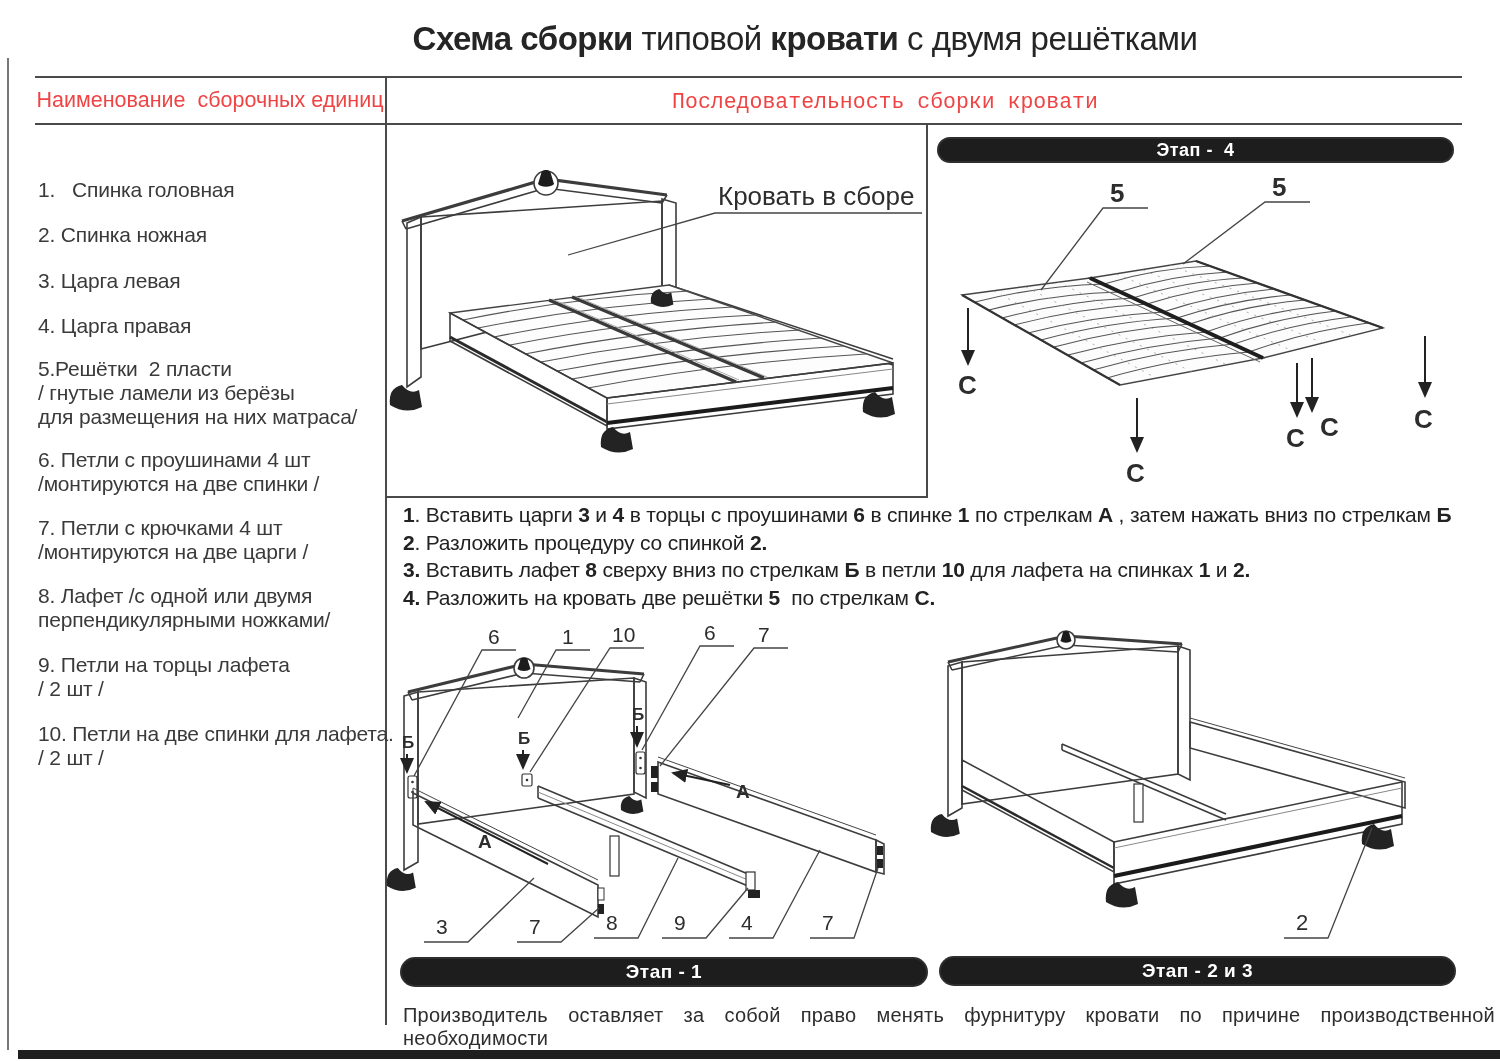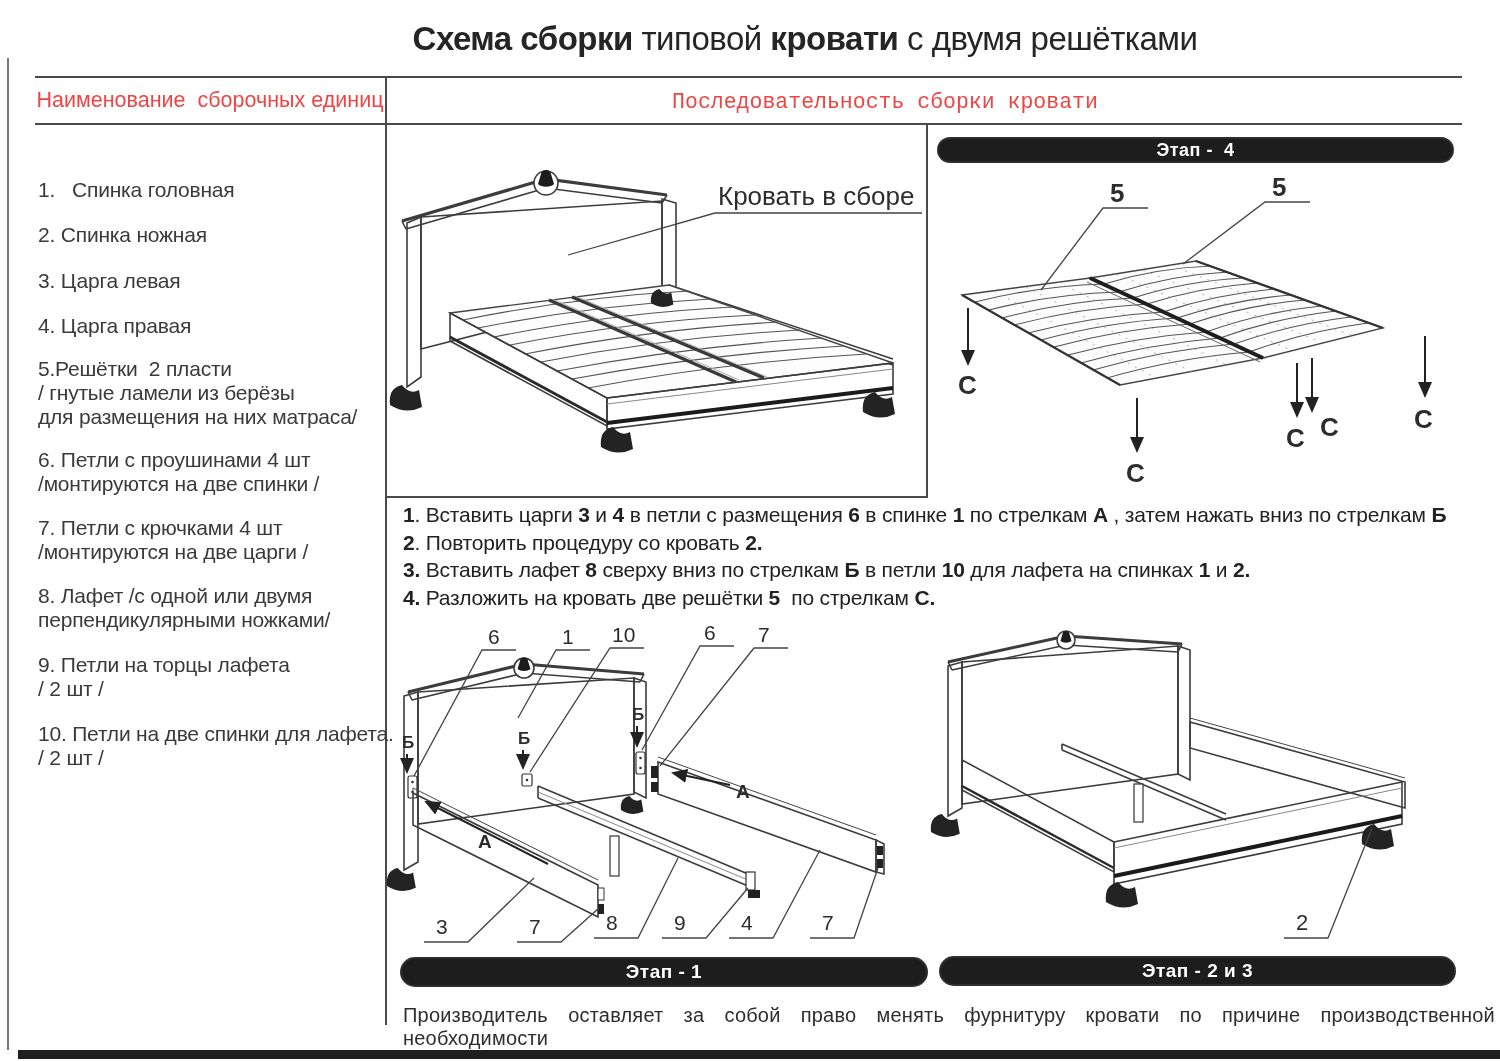--- a/index.html
+++ b/index.html
@@ -117,22 +117,22 @@
       <text x="188" y="316" font-size="26" font-weight="600">С</text>
       <line class="arrow" x1="359" y1="197" x2="359" y2="250" marker-end="url(#ah4)"></line>
       <text x="348" y="281" font-size="26" font-weight="600">С</text>
       <line class="arrow" x1="374" y1="192" x2="374" y2="245" marker-end="url(#ah4)"></line>
       <text x="382" y="270" font-size="26" font-weight="600">С</text>
       <line class="arrow" x1="487" y1="170" x2="487" y2="230" marker-end="url(#ah4)"></line>
       <text x="476" y="262" font-size="26" font-weight="600">С</text>
     </g>
   </svg>
 
-  <div class="instr" style="top:503px;"><span class="b">1</span><span>. Вставить царги </span><span class="b">3</span><span> и </span><span class="b">4</span><span> в петли с размещения </span><span class="b">6</span><span> в спинке </span><span class="b">1</span><span> по стрелкам </span><span class="b">А</span><span> , затем нажать вниз по стрелкам </span><span class="b">Б</span></div>
-  <div class="instr" style="top:531px;"><span class="b">2</span><span>. Повторить процедуру со кровать </span><span class="b">2.</span></div>
+  <div class="instr" style="top:503px;"><span class="b">1</span><span>. Вставить царги </span><span class="b">3</span><span> и </span><span class="b">4</span><span> в торцы с проушинами </span><span class="b">6</span><span> в спинке </span><span class="b">1</span><span> по стрелкам </span><span class="b">А</span><span> , затем нажать вниз по стрелкам </span><span class="b">Б</span></div>
+  <div class="instr" style="top:531px;"><span class="b">2</span><span>. Разложить процедуру со спинкой </span><span class="b">2.</span></div>
   <div class="instr" style="top:558px;"><span class="b">3.</span><span> Вставить лафет </span><span class="b">8</span><span> сверху вниз по стрелкам </span><span class="b">Б</span><span> в петли </span><span class="b">10</span><span> для лафета на спинках </span><span class="b">1</span><span> и </span><span class="b">2.</span></div>
   <div class="instr" style="top:586px;"><span class="b">4.</span><span> Разложить на кровать две решётки </span><span class="b">5</span><span>  по стрелкам </span><span class="b">С.</span></div>
 
   <svg style="left:396px;top:616px;" width="535" height="342" viewBox="0 0 535 342">
     <defs>
       <marker id="ah1" markerWidth="9" markerHeight="8" refX="7" refY="3.5" orient="auto">
           <path d="M0 0 L8 3.5 L0 7 z" fill="#222"></path>
         </marker>
     </defs>
     <g>

